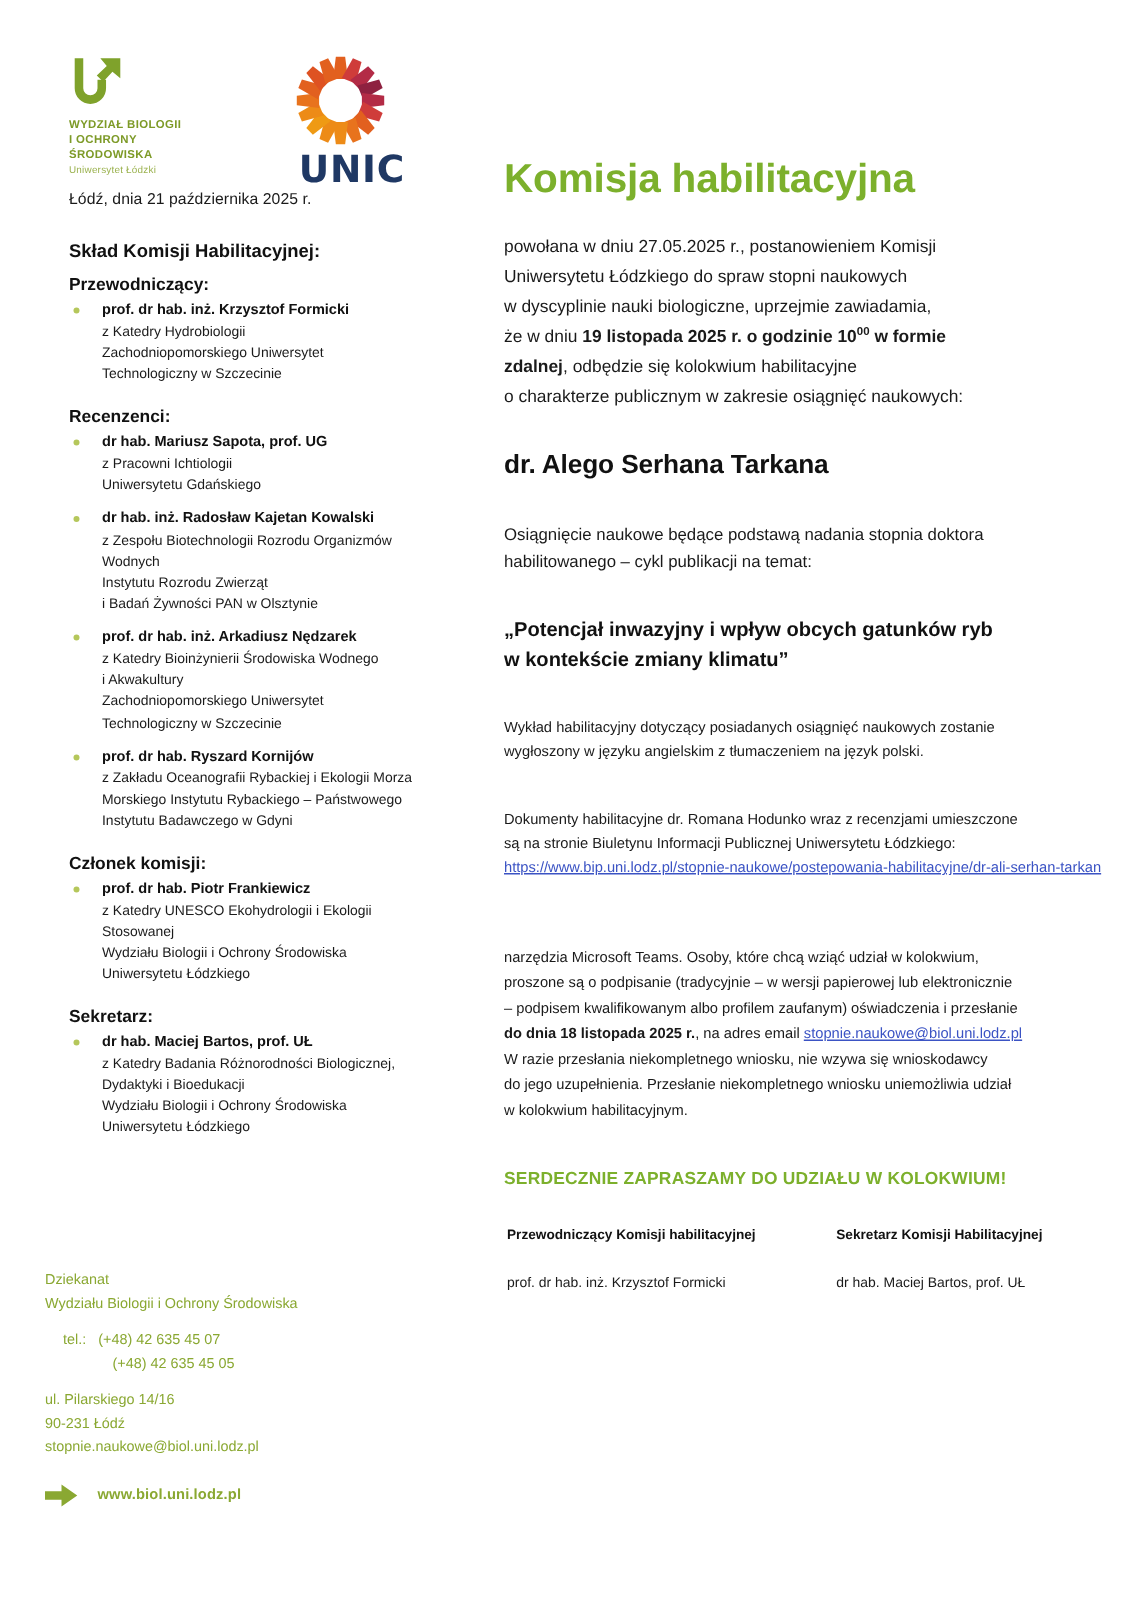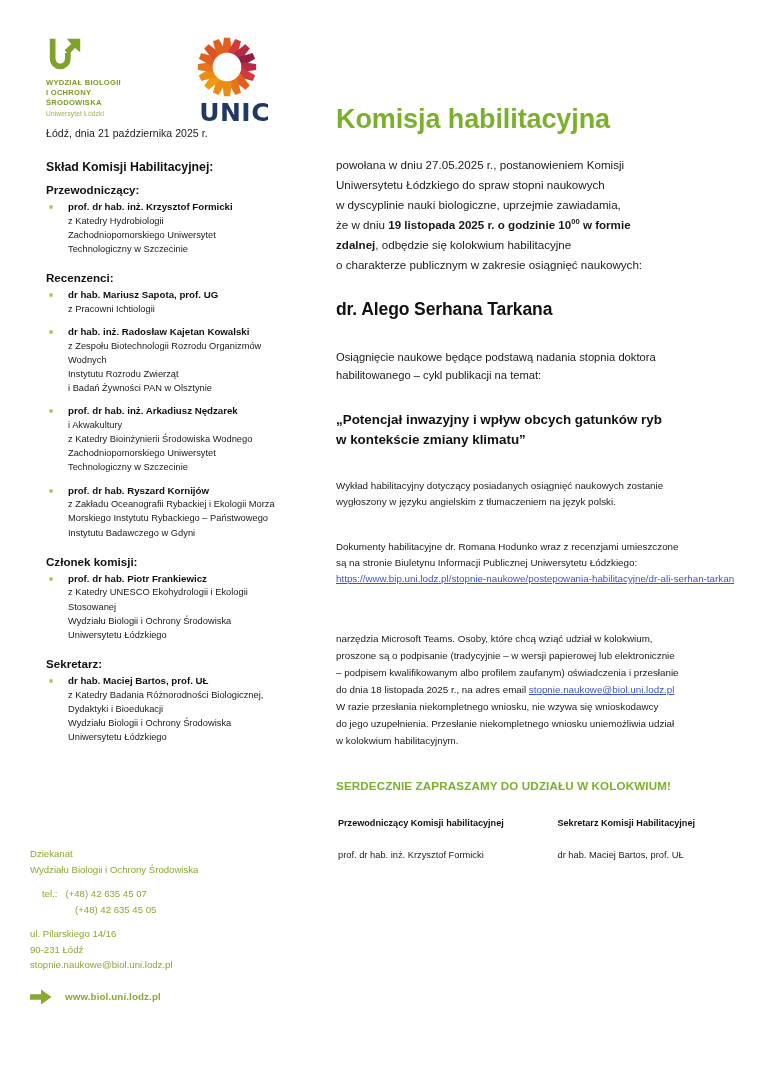--- a/index.html
+++ b/index.html
@@ -221,21 +221,21 @@
     word-break: break-all;
     display: inline;
   }
 
   .remote {
     margin-top: 26px;
     font-size: 9.8px;
     line-height: 1.74;
     color: #1a1a1a;
   }
-  .remote b { font-weight: normal; }
+  .remote b { font-weight: bold; }
   .mail-link {
     color: #3b53c4;
     text-decoration: underline;
   }
 
   .invite {
     margin-top: 30px;
     font-size: 11.6px;
     font-weight: bold;
     color: #7cb02c;
@@ -356,34 +356,35 @@
           <div class="member-name">prof. dr hab. inż. Krzysztof Formicki</div>
           <div class="member-aff">z Katedry Hydrobiologii</div>
           <div class="member-aff">Zachodniopomorskiego Uniwersytet</div>
           <div class="member-aff">Technologiczny w Szczecinie</div>
         </div>
         <div class="role-head">Recenzenci:</div>
         <div class="member">
           <span class="bullet"></span>
           <div class="member-name">dr hab. Mariusz Sapota, prof. UG</div>
           <div class="member-aff">z Pracowni Ichtiologii</div>
+          <div class="member-aff">Uniwersytetu Gdańskiego</div>
         </div>
         <div class="member">
           <span class="bullet"></span>
           <div class="member-name">dr hab. inż. Radosław Kajetan Kowalski</div>
           <div class="member-aff">z Zespołu Biotechnologii Rozrodu Organizmów</div>
           <div class="member-aff">Wodnych</div>
           <div class="member-aff">Instytutu Rozrodu Zwierząt</div>
           <div class="member-aff">i Badań Żywności PAN w Olsztynie</div>
         </div>
         <div class="member">
           <span class="bullet"></span>
           <div class="member-name">prof. dr hab. inż. Arkadiusz Nędzarek</div>
+          <div class="member-aff">z Katedry Bioinżynierii Środowiska Wodnego</div>
           <div class="member-aff">i Akwakultury</div>
-          <div class="member-aff">z Katedry Bioinżynierii Środowiska Wodnego</div>
           <div class="member-aff">Zachodniopomorskiego Uniwersytet</div>
           <div class="member-aff">Technologiczny w Szczecinie</div>
         </div>
         <div class="member">
           <span class="bullet"></span>
           <div class="member-name">prof. dr hab. Ryszard Kornijów</div>
           <div class="member-aff">z Zakładu Oceanografii Rybackiej i Ekologii Morza</div>
           <div class="member-aff">Morskiego Instytutu Rybackiego – Państwowego</div>
           <div class="member-aff">Instytutu Badawczego w Gdyni</div>
         </div>

